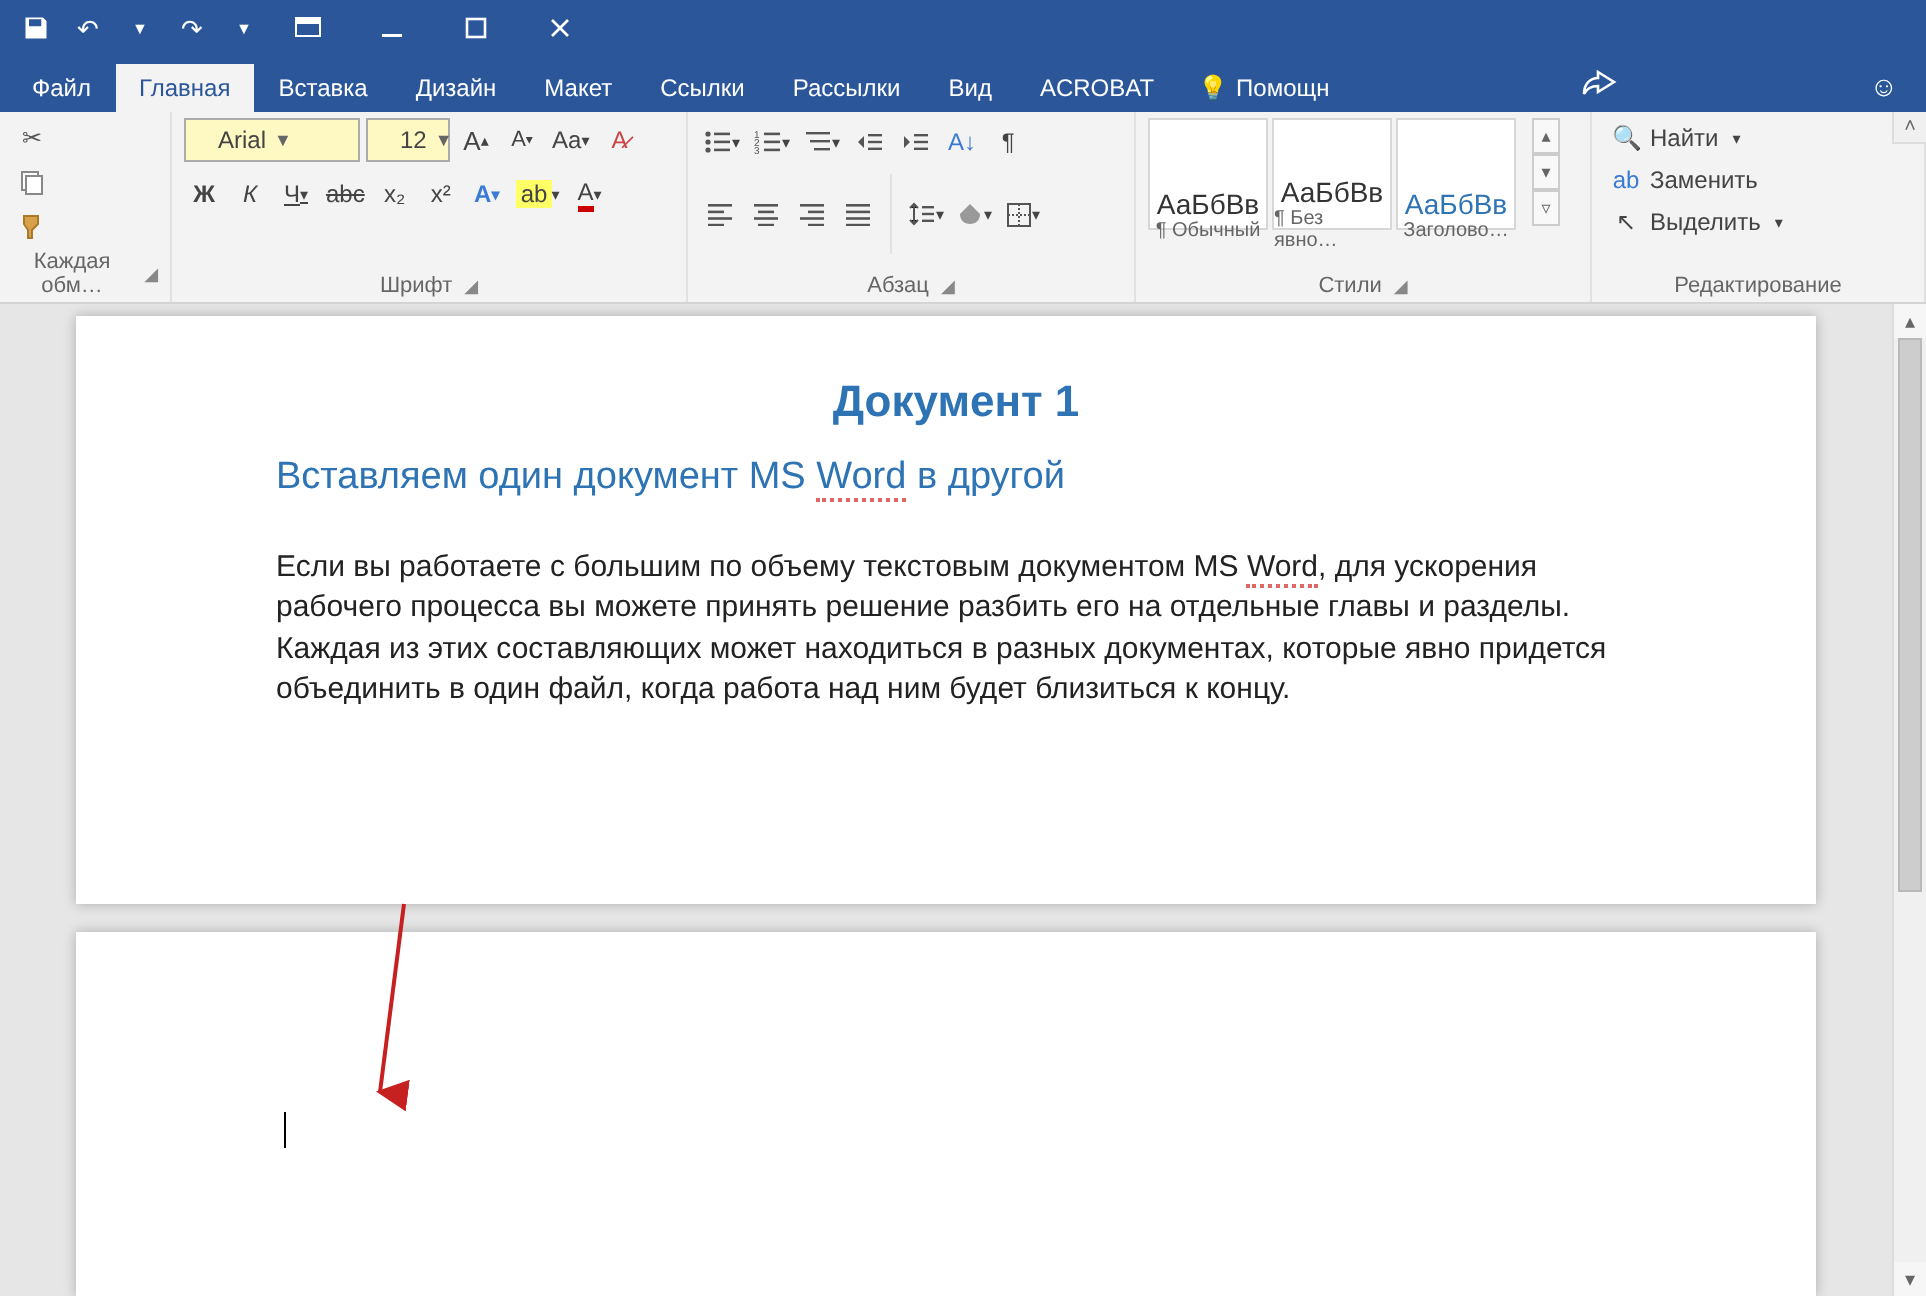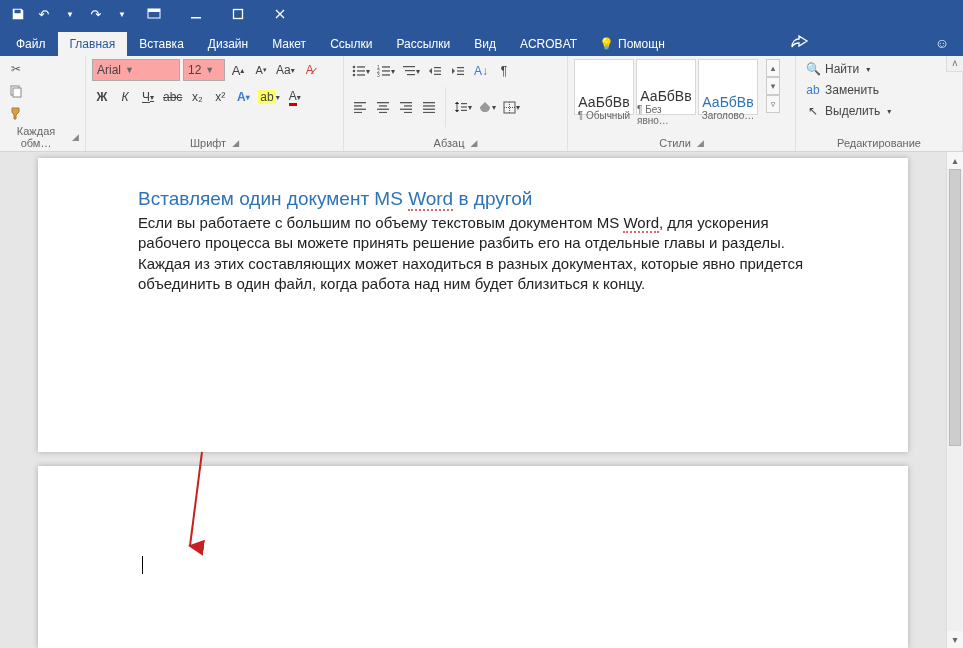--- a/index.html
+++ b/index.html
@@ -19,39 +19,39 @@
 .ribbon { height: 96px; background: #f3f3f3; border-bottom: 1px solid #d4d4d4; display: flex; }
 .group { border-right: 1px solid #e1e1e1; padding: 3px 6px 2px 6px; display: flex; flex-direction: column; justify-content: space-between; }
 .group-label { font-size: 11px; color: #666; text-align: center; padding-top: 2px; display:flex; align-items:center; justify-content:center; gap:6px;}
 .dlauncher { font-size: 9px; color: #888; }
 .group-body { display: flex; align-items: flex-start; gap: 6px; flex:1; }
 .bigbtn { width: 54px; text-align: center; font-size: 11px; }
 .bigbtn .bigicon { width: 32px; height: 32px; margin: 2px auto 2px; display:flex; align-items:center; justify-content:center; font-size:22px; color:#d99a3a; border:1px solid #c7a15a; background:#fff; }
 .smallcol { display: flex; flex-direction: column; gap: 2px; }
 .smallbtn { width: 20px; height: 20px; display: flex; align-items: center; justify-content: center; font-size: 12px; color: #555; }
 .fontrow { display: flex; align-items: center; gap: 3px; }
-.combo { height: 22px; border: 1px solid #ababab; background: #fca5a5; display: flex; align-items: center; padding: 0 4px; font-size: 12px; }
+.combo { height: 22px; border: 1px solid #ababab; background: #fef9c3; display: flex; align-items: center; padding: 0 16px; font-size: 12px; }
 .combo .dd { margin-left: 4px; font-size: 9px; color: #666; }
 .rowbtn { min-width: 20px; height: 20px; display: flex; align-items: center; justify-content: center; font-size: 12px; color: #444; padding:0 2px;}
 .row { display: flex; align-items: center; gap: 3px; margin-top: 2px; }
 .styletile { width: 60px; height: 56px; border: 1px solid #d7d7d7; background: #fff; display: flex; flex-direction: column; align-items: center; justify-content: center; font-size: 10px; color: #666; }
 .styletile .preview { font-size: 14px; color: #333; margin-top: 40px; }
 .styletile.heading .preview { color: #2e74b5; }
 .stylesstrip { display:flex; gap:2px; }
 .stylesnav { display:flex; flex-direction:column; margin-left:2px;}
 .stylesnav div { width:14px; height:18px; border:1px solid #ccc; background:#f8f8f8; display:flex; align-items:center; justify-content:center; font-size:9px; color:#666;}
 .editbtn { display:flex; align-items:center; gap:5px; font-size:12px; padding:2px 4px; height:20px;}
 .editbtn .ic { width:14px; text-align:center; font-size:12px; }
 .workarea { position: relative; height: calc(648px - 28px - 28px - 96px); background: #e6e6e6; display:flex; }
 .docwrap { flex:1; overflow:hidden; padding: 6px 0 0 0; display:flex; flex-direction:column; align-items:center; gap:14px;}
 .page { width: 870px; background: #fff; box-shadow: 0 0 6px rgba(0,0,0,.25); padding: 30px 90px 40px 100px; }
 .page.first { height: 330px; }
 .page.second { height: 200px; position:relative;}
 .doc-title { text-align: center; color: #2e74b5; font-size: 22px; font-weight: 600; margin-bottom: 14px; }
-.doc-heading { color: #2e74b5; font-size: 19px; margin-bottom: 3px; }
+.doc-heading { color: #2e74b5; font-size: 19px; margin-bottom: 24px; }
 .doc-heading .sq { border-bottom: 2px dotted #e06666; }
 .doc-body { font-size: 15px; color: #222; line-height: 1.35; }
 .doc-body .sq { border-bottom: 2px dotted #e06666; }
 .cursor { width:1px; height:18px; background:#000; position:absolute; top:90px; left:104px; }
 .vscroll { width:17px; background:#f0f0f0; border-left:1px solid #dcdcdc; display:flex; flex-direction:column; }
 .vscroll .arr { height:17px; display:flex; align-items:center; justify-content:center; font-size:10px; color:#666; background:#f6f6f6;}
 .vscroll .track { flex:1; position:relative; }
 .vscroll .thumb { position:absolute; left:2px; right:2px; top:0; height:60%; background:#cdcdcd; border:1px solid #b9b9b9;}
 .collapse { position:absolute; right:0; top:0; width:17px; height:16px; background:#f0f0f0; border-left:1px solid #dcdcdc; border-bottom:1px solid #dcdcdc; display:flex; align-items:center; justify-content:center; font-size:10px; color:#666;}
 .arrow-annot { position:absolute; left:142px; top:-18px; }
@@ -352,20 +352,21 @@
     </div>
     <div class="group-label">
         <span>Редактирование</span>
       </div>
   </div>
 </div>
 
 <div class="workarea">
   <div class="docwrap">
     <div class="page first">
+      <div class="doc-title">Документ 1</div>
       <div class="doc-heading">
         <span>Вставляем один документ MS </span><span class="sq">Word</span><span> в другой</span>
       </div>
       <div class="doc-body">
         <span>Если вы работаете с большим по объему текстовым документом MS </span><span class="sq">Word</span><span>, для ускорения рабочего процесса вы можете принять решение разбить его на отдельные главы и разделы. Каждая из этих составляющих может находиться в разных документах, которые явно придется объединить в один файл, когда работа над ним будет близиться к концу.</span>
       </div>
     </div>
     <div class="page second">
       <svg class="arrow-annot" width="30" height="110">
         <defs>

